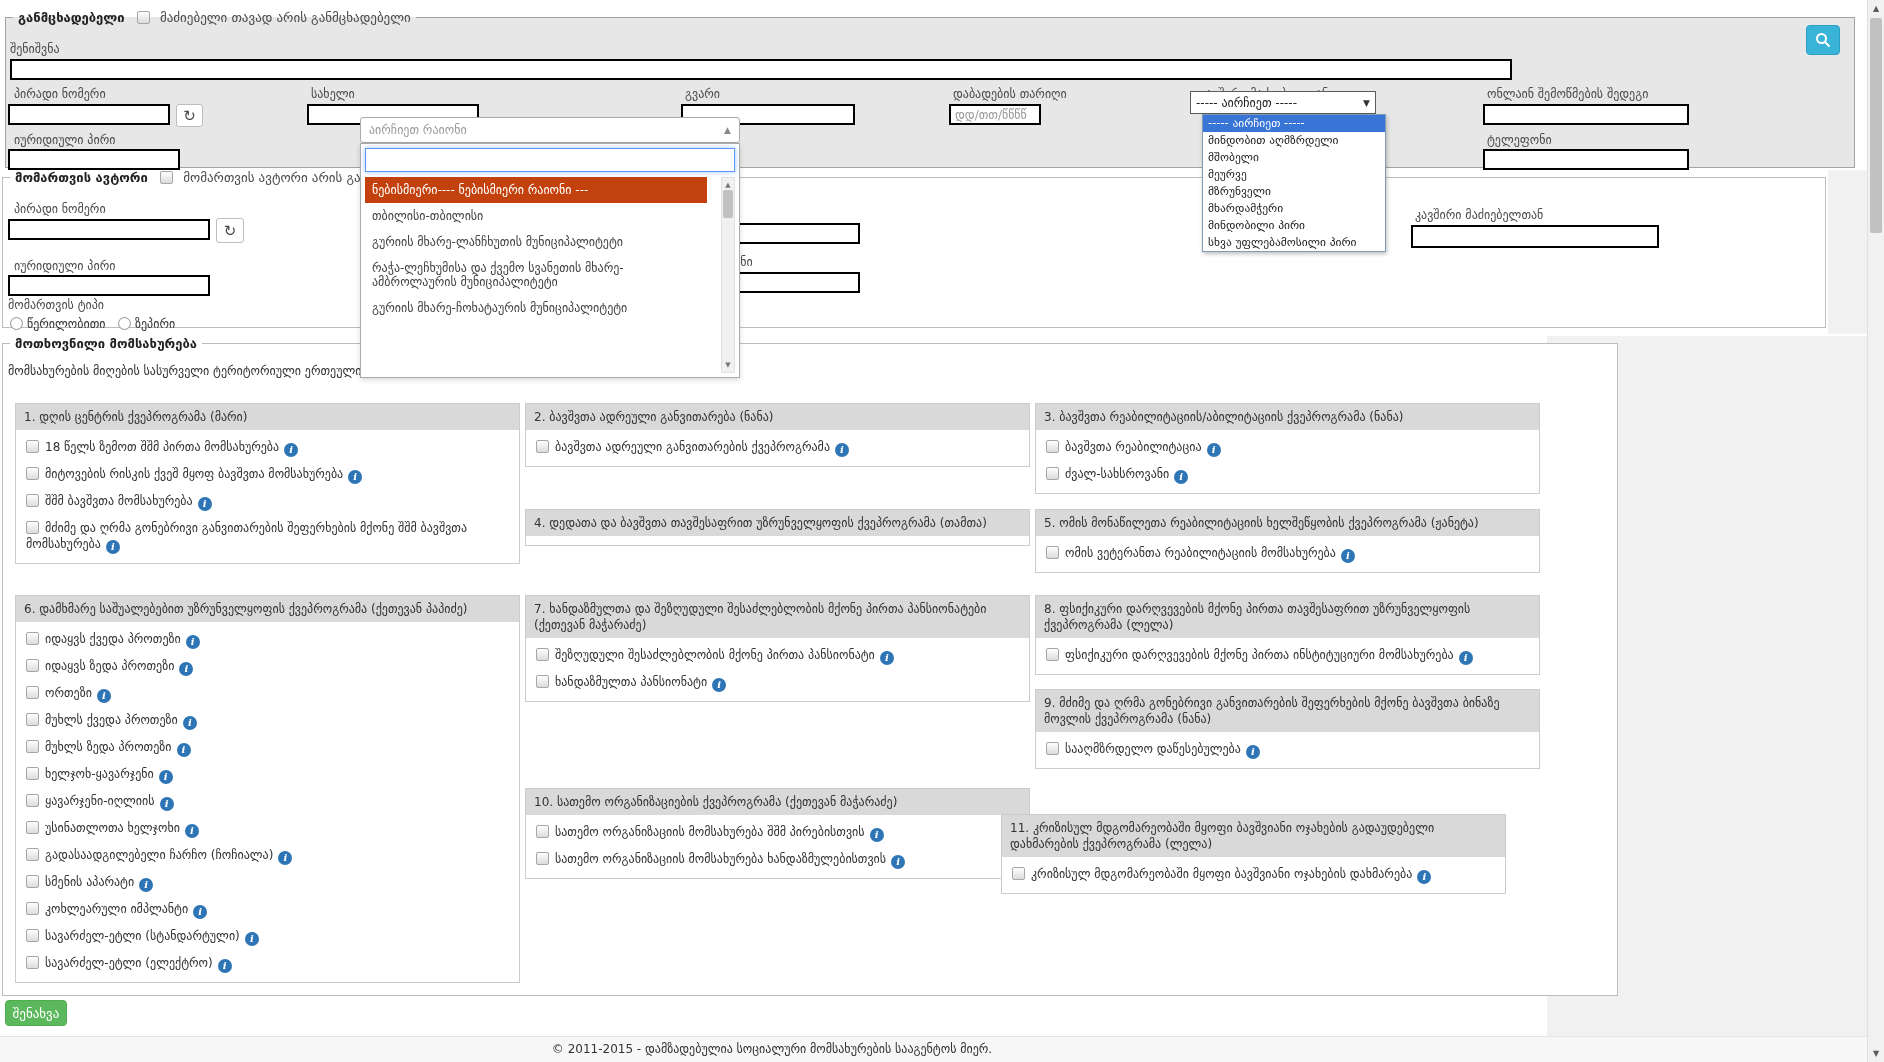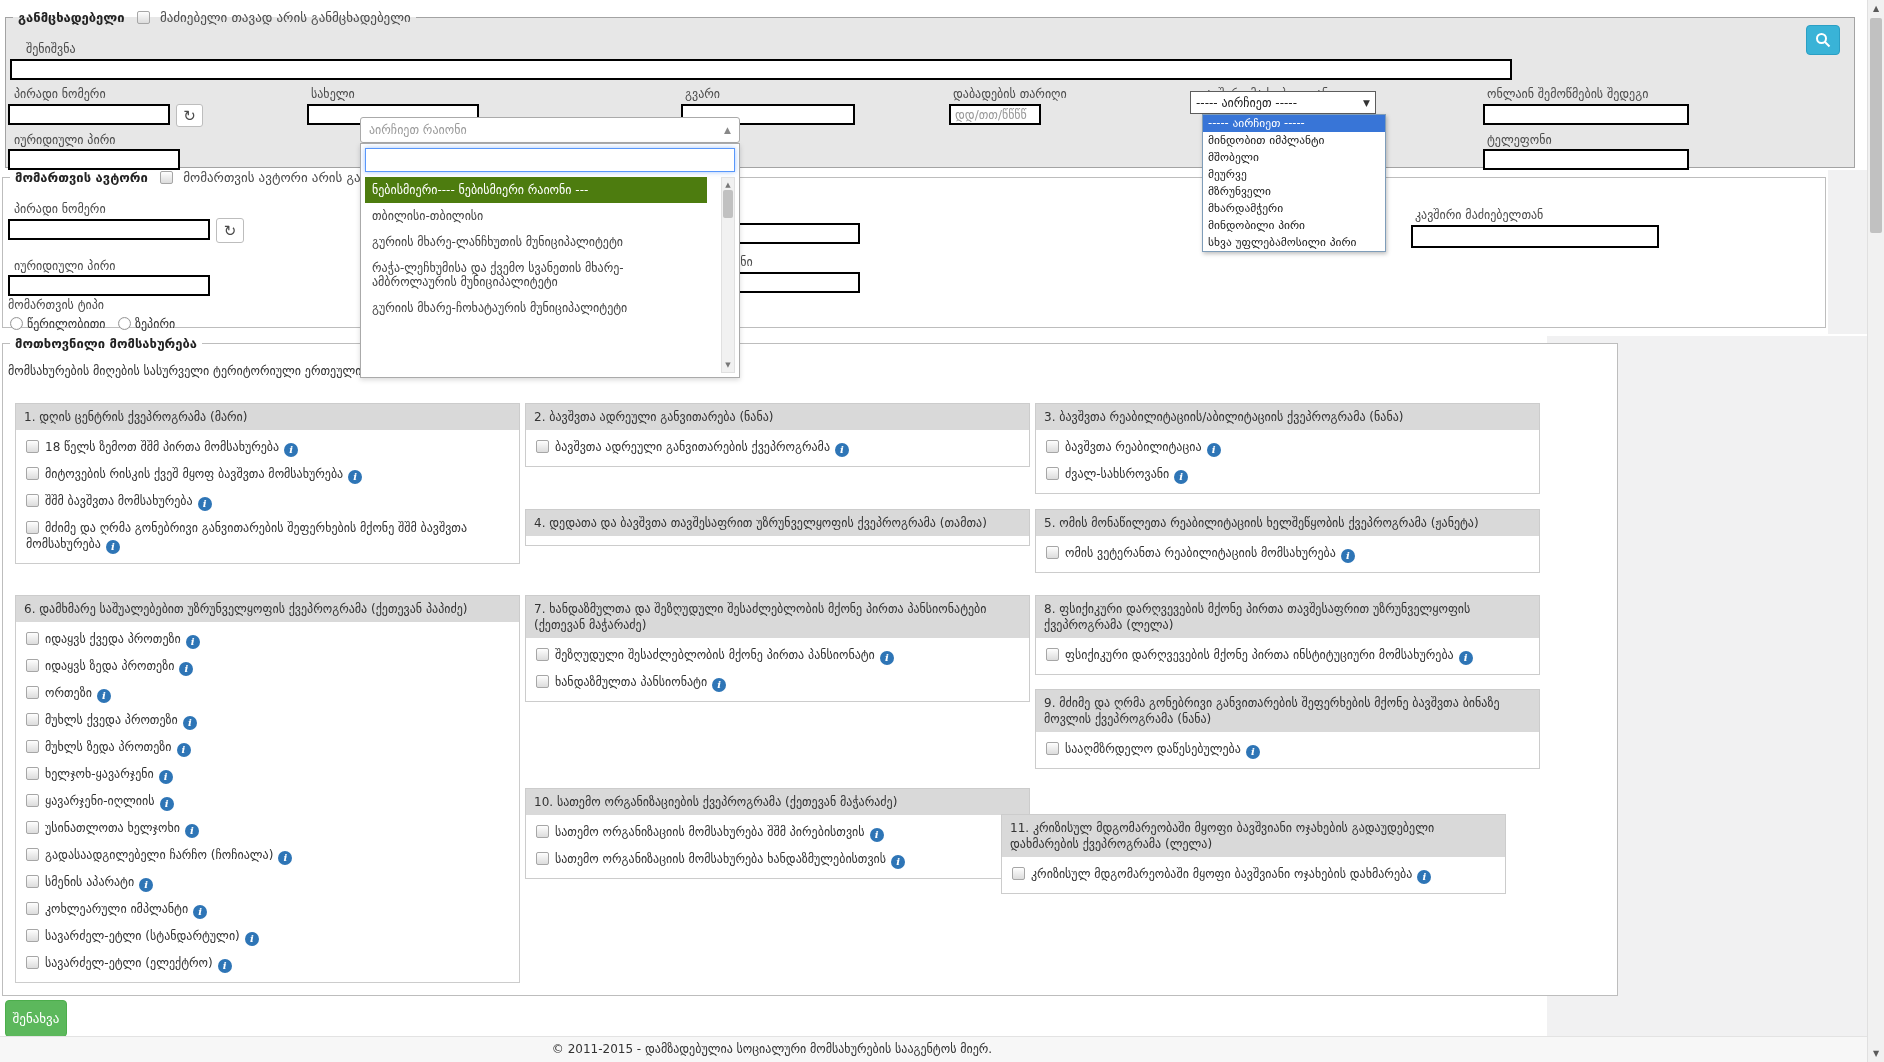--- a/index.html
+++ b/index.html
@@ -14,21 +14,21 @@
   .leg-title{font-weight:bold;}
   .leg-label{font-weight:normal;color:#4c4c4c;margin-left:4px;}
   .cb{display:inline-block;width:13px;height:13px;border:1px solid #a6a6a6;border-radius:2px;
       background:linear-gradient(#fefefe,#dcdcdc);vertical-align:-2px;box-sizing:border-box;}
   .radio{display:inline-block;width:13px;height:13px;border:1px solid #979797;border-radius:50%;
       background:radial-gradient(#ffffff 55%,#d9d9d9);vertical-align:-2px;box-sizing:border-box;margin-right:4px;}
   .btn-refresh{position:absolute;border:1px solid #bdbdbd;border-radius:3px;background:#fff;color:#4a4a4a;
       font-size:15px;line-height:1;display:flex;align-items:center;justify-content:center;cursor:pointer;}
   .btn-search{position:absolute;width:34px;height:30px;border:1px solid #2b9fc4;border-radius:4px;
       background:#39b3d7;display:flex;align-items:center;justify-content:center;cursor:pointer;}
-  .btn-save{position:absolute;left:5px;top:1000px;width:62px;height:37px;background:#5cb85c;border:1px solid #4cae4c;
+  .btn-save{position:absolute;left:5px;top:1000px;width:62px;height:26px;background:#5cb85c;border:1px solid #4cae4c;
       border-radius:4px;color:#fff;font-size:13px;display:flex;align-items:center;justify-content:center;cursor:pointer;
       font-family:"DejaVu Sans",sans-serif;}
   
   .svc-box{position:absolute;width:505px;border:1px solid #cccccc;background:#fff;box-sizing:border-box;padding-bottom:9px;}
   .svc-head{background:#d9d9d9;color:#333;padding:5px 8px;font-size:12px;line-height:1.35;}
   .chk-item{margin:10px 10px 0 10px;font-size:12px;color:#333;line-height:1.3;}
   .chk-item .cb{margin-right:6px;}
   .info{display:inline-block;width:14px;height:14px;border-radius:50%;background:#2e75b6;color:#fff;
         font-size:10px;font-weight:bold;font-style:italic;text-align:center;line-height:14px;margin-left:5px;
         vertical-align:-2px;font-family:"DejaVu Serif",serif;}
@@ -36,21 +36,21 @@
   .dd2-control{position:absolute;left:360px;top:117px;width:380px;height:26px;border:1px solid #aaa;border-radius:3px;
         background:#fff;z-index:60;display:flex;align-items:center;justify-content:space-between;padding:0 8px;box-sizing:border-box;}
   .dd2-placeholder{color:#9b9b9b;font-size:12px;}
   .dd2-arrow{color:#888;font-size:9px;}
   .dd2-panel{position:absolute;left:360px;top:143px;width:380px;z-index:60;background:#fff;border:1px solid #aaa;
         box-shadow:0 2px 5px rgba(0,0,0,.15);padding:4px;box-sizing:border-box;}
   .dd2-search{width:100%;height:24px;border:1px solid #5897fb;box-shadow:0 0 5px rgba(88,151,251,.55);
         box-sizing:border-box;font-family:"DejaVu Sans",sans-serif;font-size:12px;padding:0 4px;}
   .dd2-list{position:relative;margin-top:5px;min-height:196px;}
   .dd2-row{padding:6px 7px;width:342px;box-sizing:border-box;font-size:12px;color:#444;}
-  .dd2-row.sel{background:#4d7c0f;color:#fff;}
+  .dd2-row.sel{background:#c2410c;color:#fff;}
   .dd2-scroll{position:absolute;right:0;top:0;bottom:0;width:14px;background:#f1f1f1;border:1px solid #e0e0e0;box-sizing:border-box;}
   .dd2-scroll .arr{position:absolute;left:0;width:100%;text-align:center;font-size:7px;color:#777;}
   .dd2-thumb{position:absolute;left:1px;top:12px;width:10px;height:28px;background:#c1c1c1;border-radius:2px;}
   
   .nat-select{position:absolute;left:1190px;top:91px;width:186px;height:23px;border:1px solid #5c5c5c;background:#fff;
         z-index:55;display:flex;align-items:center;justify-content:space-between;padding:0 5px;box-sizing:border-box;font-size:12px;color:#222;}
   .nat-arrow{font-size:9px;color:#333;}
   .nat-panel{position:absolute;left:1202px;top:114px;width:182px;z-index:55;background:#fff;border:1px solid #7f9db9;
         box-shadow:1px 2px 4px rgba(0,0,0,.25);}
   .nat-row{font-size:11.5px;color:#222;padding:1px 5px;height:15px;line-height:15px;white-space:nowrap;overflow:hidden;}
@@ -71,21 +71,21 @@
   <div class="grayzone" style="left:1547px;top:336px;width:320px;height:700px;"></div>
   <div class="grayzone" style="left:1828px;top:170px;width:39px;height:164px;"></div>
 
   <fieldset class="fs" style="left:5px;top:10px;width:1850px;height:158px;background:#e7e7e7;">
     <legend>
       <span class="leg-title">განმცხადებელი</span>
       <span class="cb" style="margin:0 2px 0 8px;"></span>
       <span class="leg-label">მაძიებელი თავად არის განმცხადებელი</span>
     </legend>
 
-    <span class="lbl" style="left:20px;top:17px;">შენიშვნა</span>
+    <span class="lbl" style="left:4px;top:17px;">შენიშვნა</span>
     <input class="inp" style="left: 4px; top: 34px; width: 1502px;" value="">
 
     <span class="lbl" style="left:8px;top:62px;">პირადი ნომერი</span>
     <input class="inp" style="left: 2px; top: 79px; width: 162px;">
     <button class="btn-refresh" style="left:170px;top:79px;width:27px;height:23px;">
         <span>↻</span>
       </button>
 
     <span class="lbl" style="left:305px;top:62px;">სახელი</span>
     <input class="inp" style="left: 301px; top: 79px; width: 172px;">
@@ -254,21 +254,21 @@
       </div>
     </div>
   </div>
 
   <div class="nat-select">
     <span>----- აირჩიეთ -----</span>
     <span class="nat-arrow">▼</span>
   </div>
   <div class="nat-panel">
       <div class="nat-row sel">----- აირჩიეთ -----</div>
-      <div class="nat-row">მინდობით იმპლანტი</div>
+      <div class="nat-row">მინდობით აღმზრდელი</div>
       <div class="nat-row">მშობელი</div>
       <div class="nat-row">მეურვე</div>
       <div class="nat-row">მზრუნველი</div>
       <div class="nat-row">მხარდამჭერი</div>
       <div class="nat-row">მინდობილი პირი</div>
       <div class="nat-row">სხვა უფლებამოსილი პირი</div>
     </div>
 
   <button class="btn-save">შენახვა</button>
 

